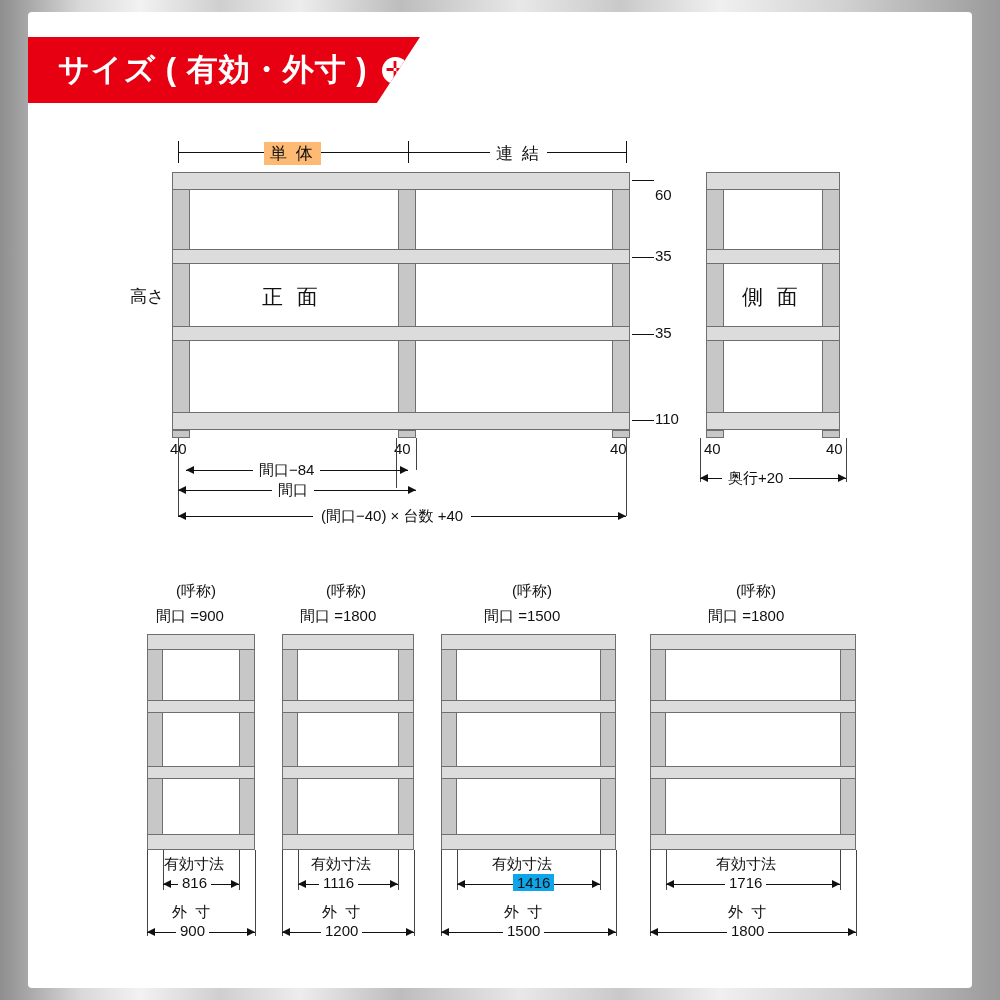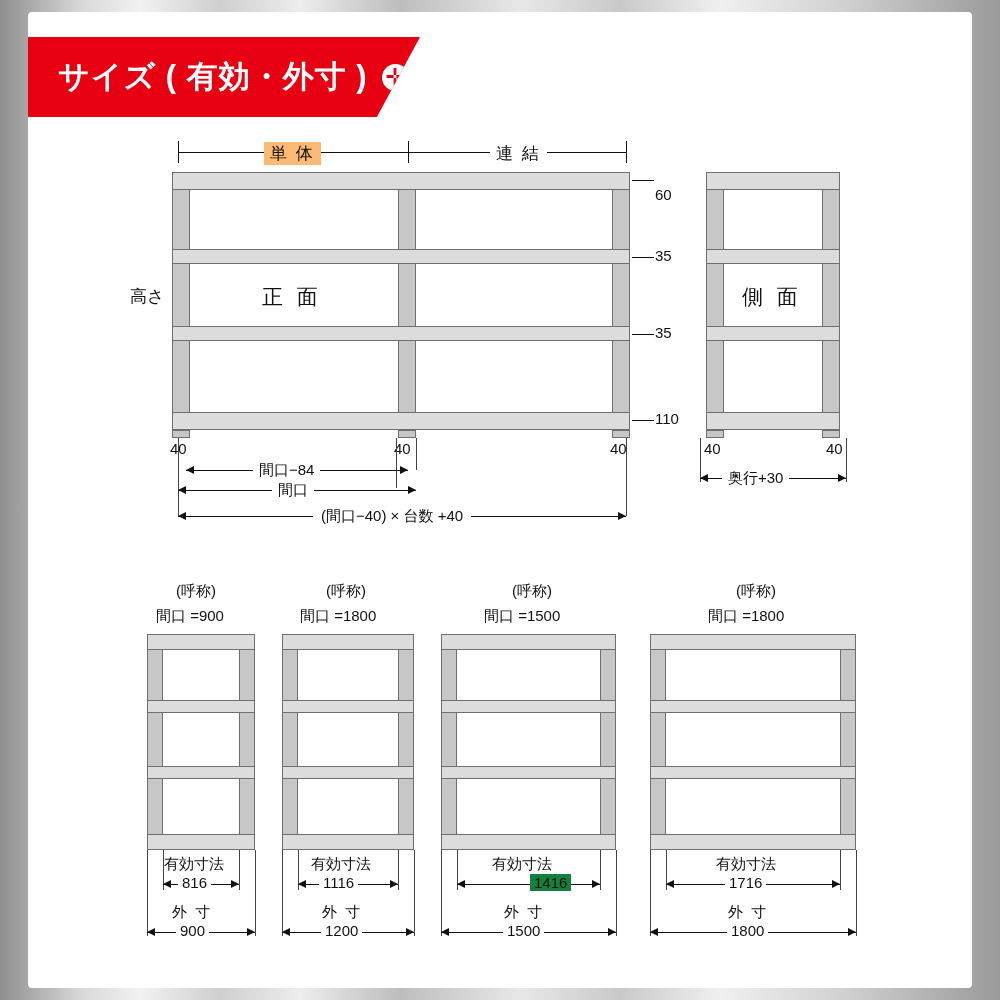--- a/index.html
+++ b/index.html
@@ -12,21 +12,21 @@
   }
   .stage{position:relative;width:1000px;height:1000px;}
 
   .card{
     position:absolute;left:28px;top:12px;width:944px;height:976px;
     background:#ffffff;border-radius:4px;
   }
 
   
   .banner{
-    position:absolute;left:28px;top:37px;width:392px;height:80px;
+    position:absolute;left:28px;top:37px;width:392px;height:66px;
     background:#e60012;
     display:flex;align-items:center;
     clip-path:polygon(0 0,100% 0,89% 100%,0 100%);
     box-shadow:0 2px 0 rgba(0,0,0,.06);
   }
   .banner-text{
     color:#fff;font-size:31px;font-weight:bold;letter-spacing:1px;
     margin-left:30px;white-space:nowrap;
   }
   .plus-badge{
@@ -126,21 +126,21 @@
   <div class="bar" style="left:822px;top:430px;width:18px;height:8px;"></div>
 
   <div class="dim" style="left:704px;top:440px;">40</div>
   <div class="dim" style="left:826px;top:440px;">40</div>
 
   <div class="vline" style="left:700px;top:438px;height:44px;background:#444;"></div>
   <div class="vline" style="left:846px;top:438px;height:44px;background:#444;"></div>
   <div class="hline" style="left:700px;top:478px;width:146px;"></div>
   <div class="arrow-l" style="left:700px;top:474px;"></div>
   <div class="arrow-r" style="left:838px;top:474px;"></div>
-  <div class="dim" style="left:722px;top:469px;background:#fff;padding:0 6px;">奥行+30</div>
+  <div class="dim" style="left:722px;top:469px;background:#fff;padding:0 6px;">奥行+20</div>
 
   <div>
     <div class="lbl" style="left:176px;top:582px;">(呼称)</div>
     <div class="lbl" style="left:156px;top:607px;">間口 =900</div>
     <div class="bar" style="left:147px;top:634px;width:16px;height:216px;"></div>
     <div class="bar" style="left:239px;top:634px;width:16px;height:216px;"></div>
     <div class="barlight" style="left:147px;top:634px;width:108px;height:16px;"></div>
     <div class="barlight" style="left:147px;top:700px;width:108px;height:13px;"></div>
     <div class="barlight" style="left:147px;top:766px;width:108px;height:13px;"></div>
     <div class="barlight" style="left:147px;top:834px;width:108px;height:16px;"></div>
@@ -195,21 +195,21 @@
     <div class="barlight" style="left:441px;top:766px;width:175px;height:13px;"></div>
     <div class="barlight" style="left:441px;top:834px;width:175px;height:16px;"></div>
     <div class="vline" style="left:441px;top:850px;height:86px;background:#444;"></div>
     <div class="vline" style="left:457px;top:850px;height:40px;background:#444;"></div>
     <div class="vline" style="left:600px;top:850px;height:40px;background:#444;"></div>
     <div class="vline" style="left:616px;top:850px;height:86px;background:#444;"></div>
     <div class="lbl" style="left:492px;top:855px;">有効寸法</div>
     <div class="hline" style="left:457px;top:884px;width:143px;"></div>
     <div class="arrow-l" style="left:457px;top:880px;"></div>
     <div class="arrow-r" style="left:592px;top:880px;"></div>
-    <div class="dim" style="left:530px;top:874px;background:#15803d;padding:0 4px;">1416</div>
+    <div class="dim" style="left:513px;top:874px;background:#0ea5e9;padding:0 4px;">1416</div>
     <div class="lbl" style="left:504px;top:903px;letter-spacing:2px;">外 寸</div>
     <div class="hline" style="left:441px;top:932px;width:175px;"></div>
     <div class="arrow-l" style="left:441px;top:928px;"></div>
     <div class="arrow-r" style="left:608px;top:928px;"></div>
     <div class="dim" style="left:503px;top:922px;background:#fff;padding:0 4px;">1500</div>
   </div>
 
   <div>
     <div class="lbl" style="left:736px;top:582px;">(呼称)</div>
     <div class="lbl" style="left:708px;top:607px;">間口 =1800</div>

